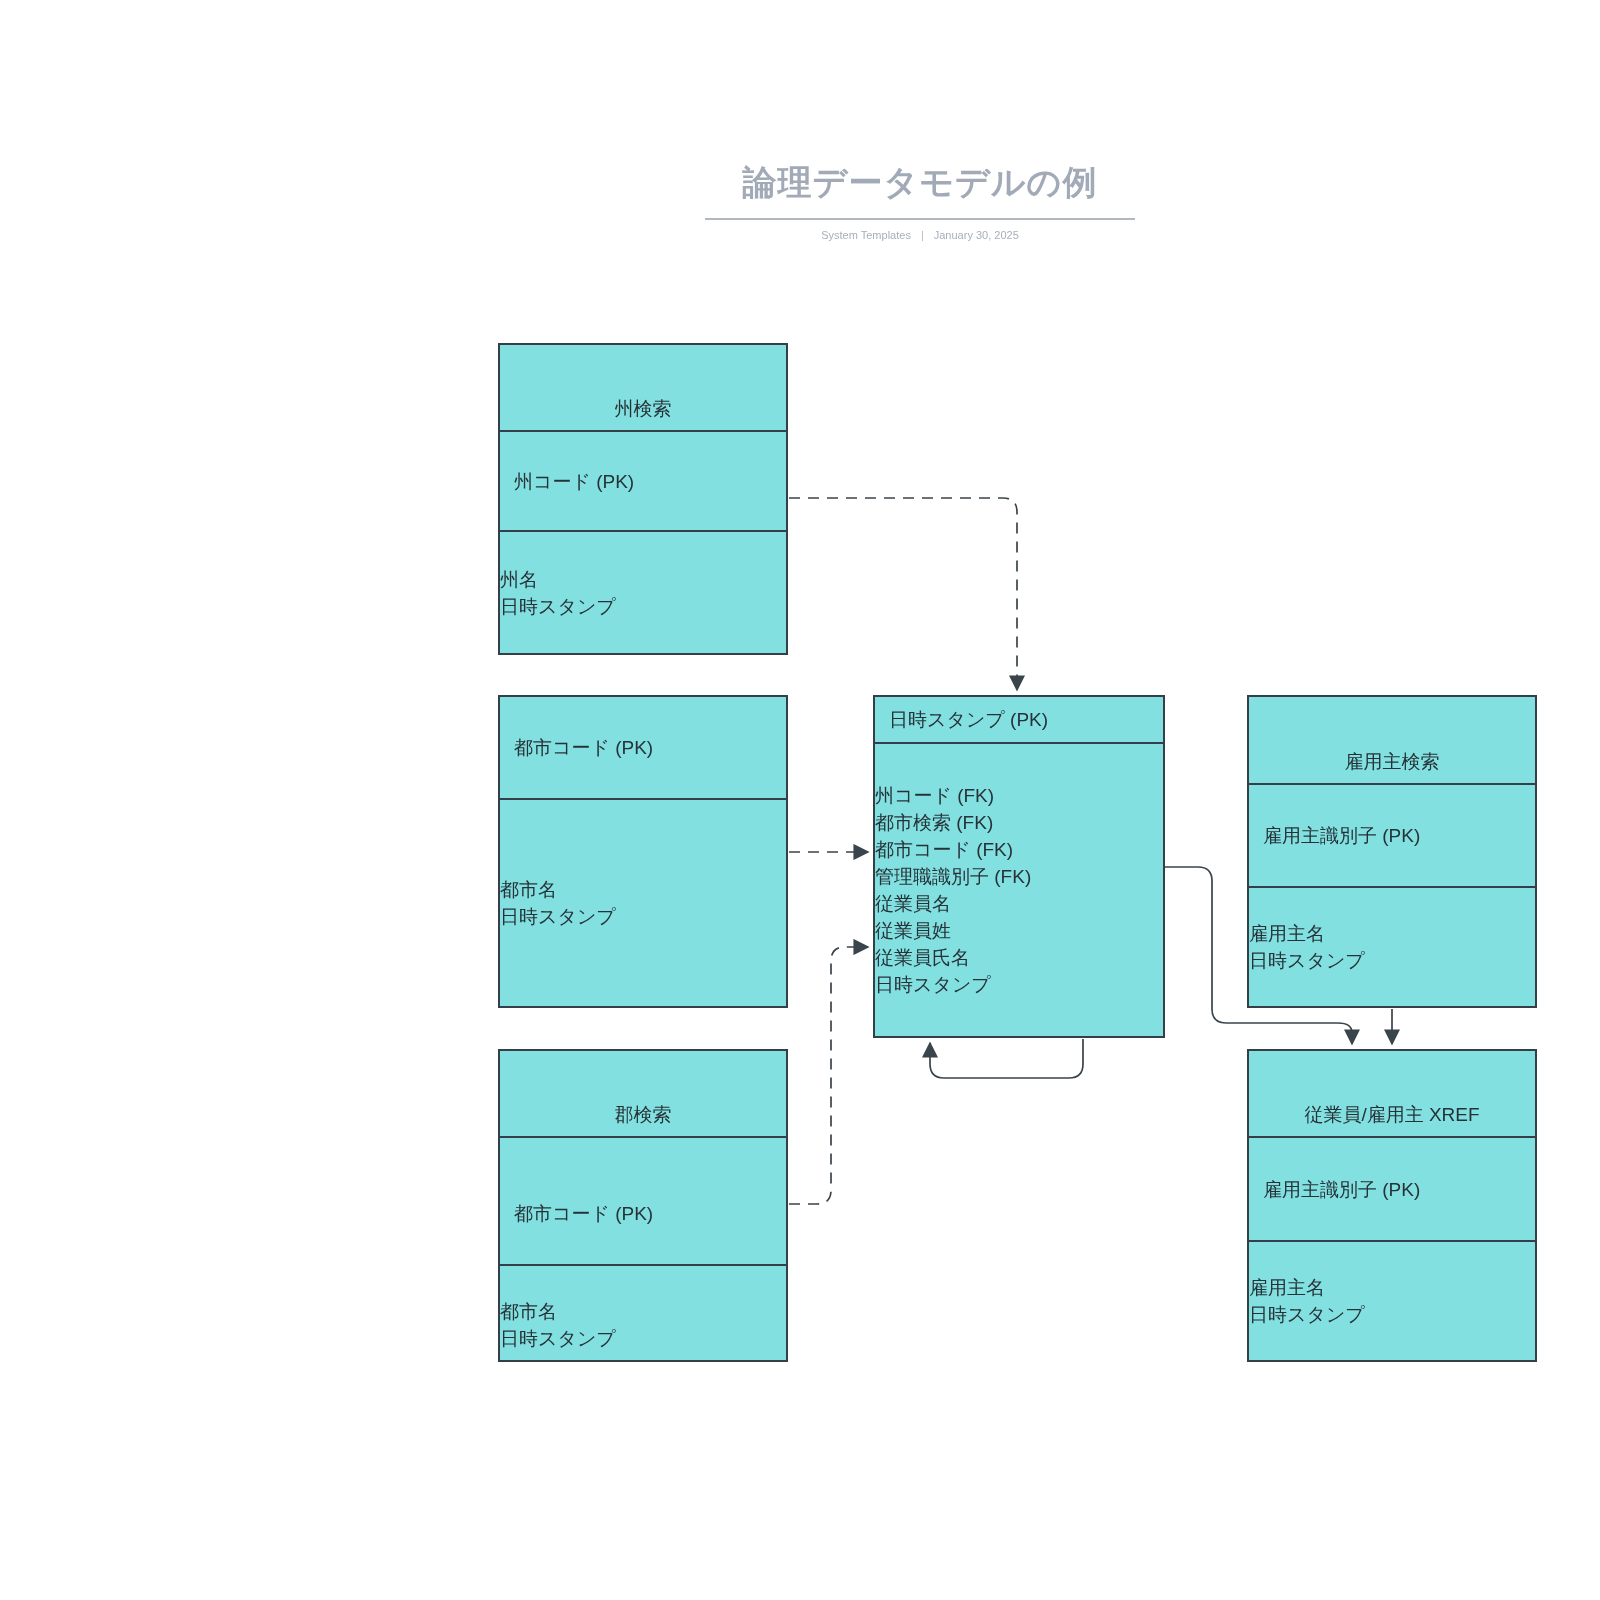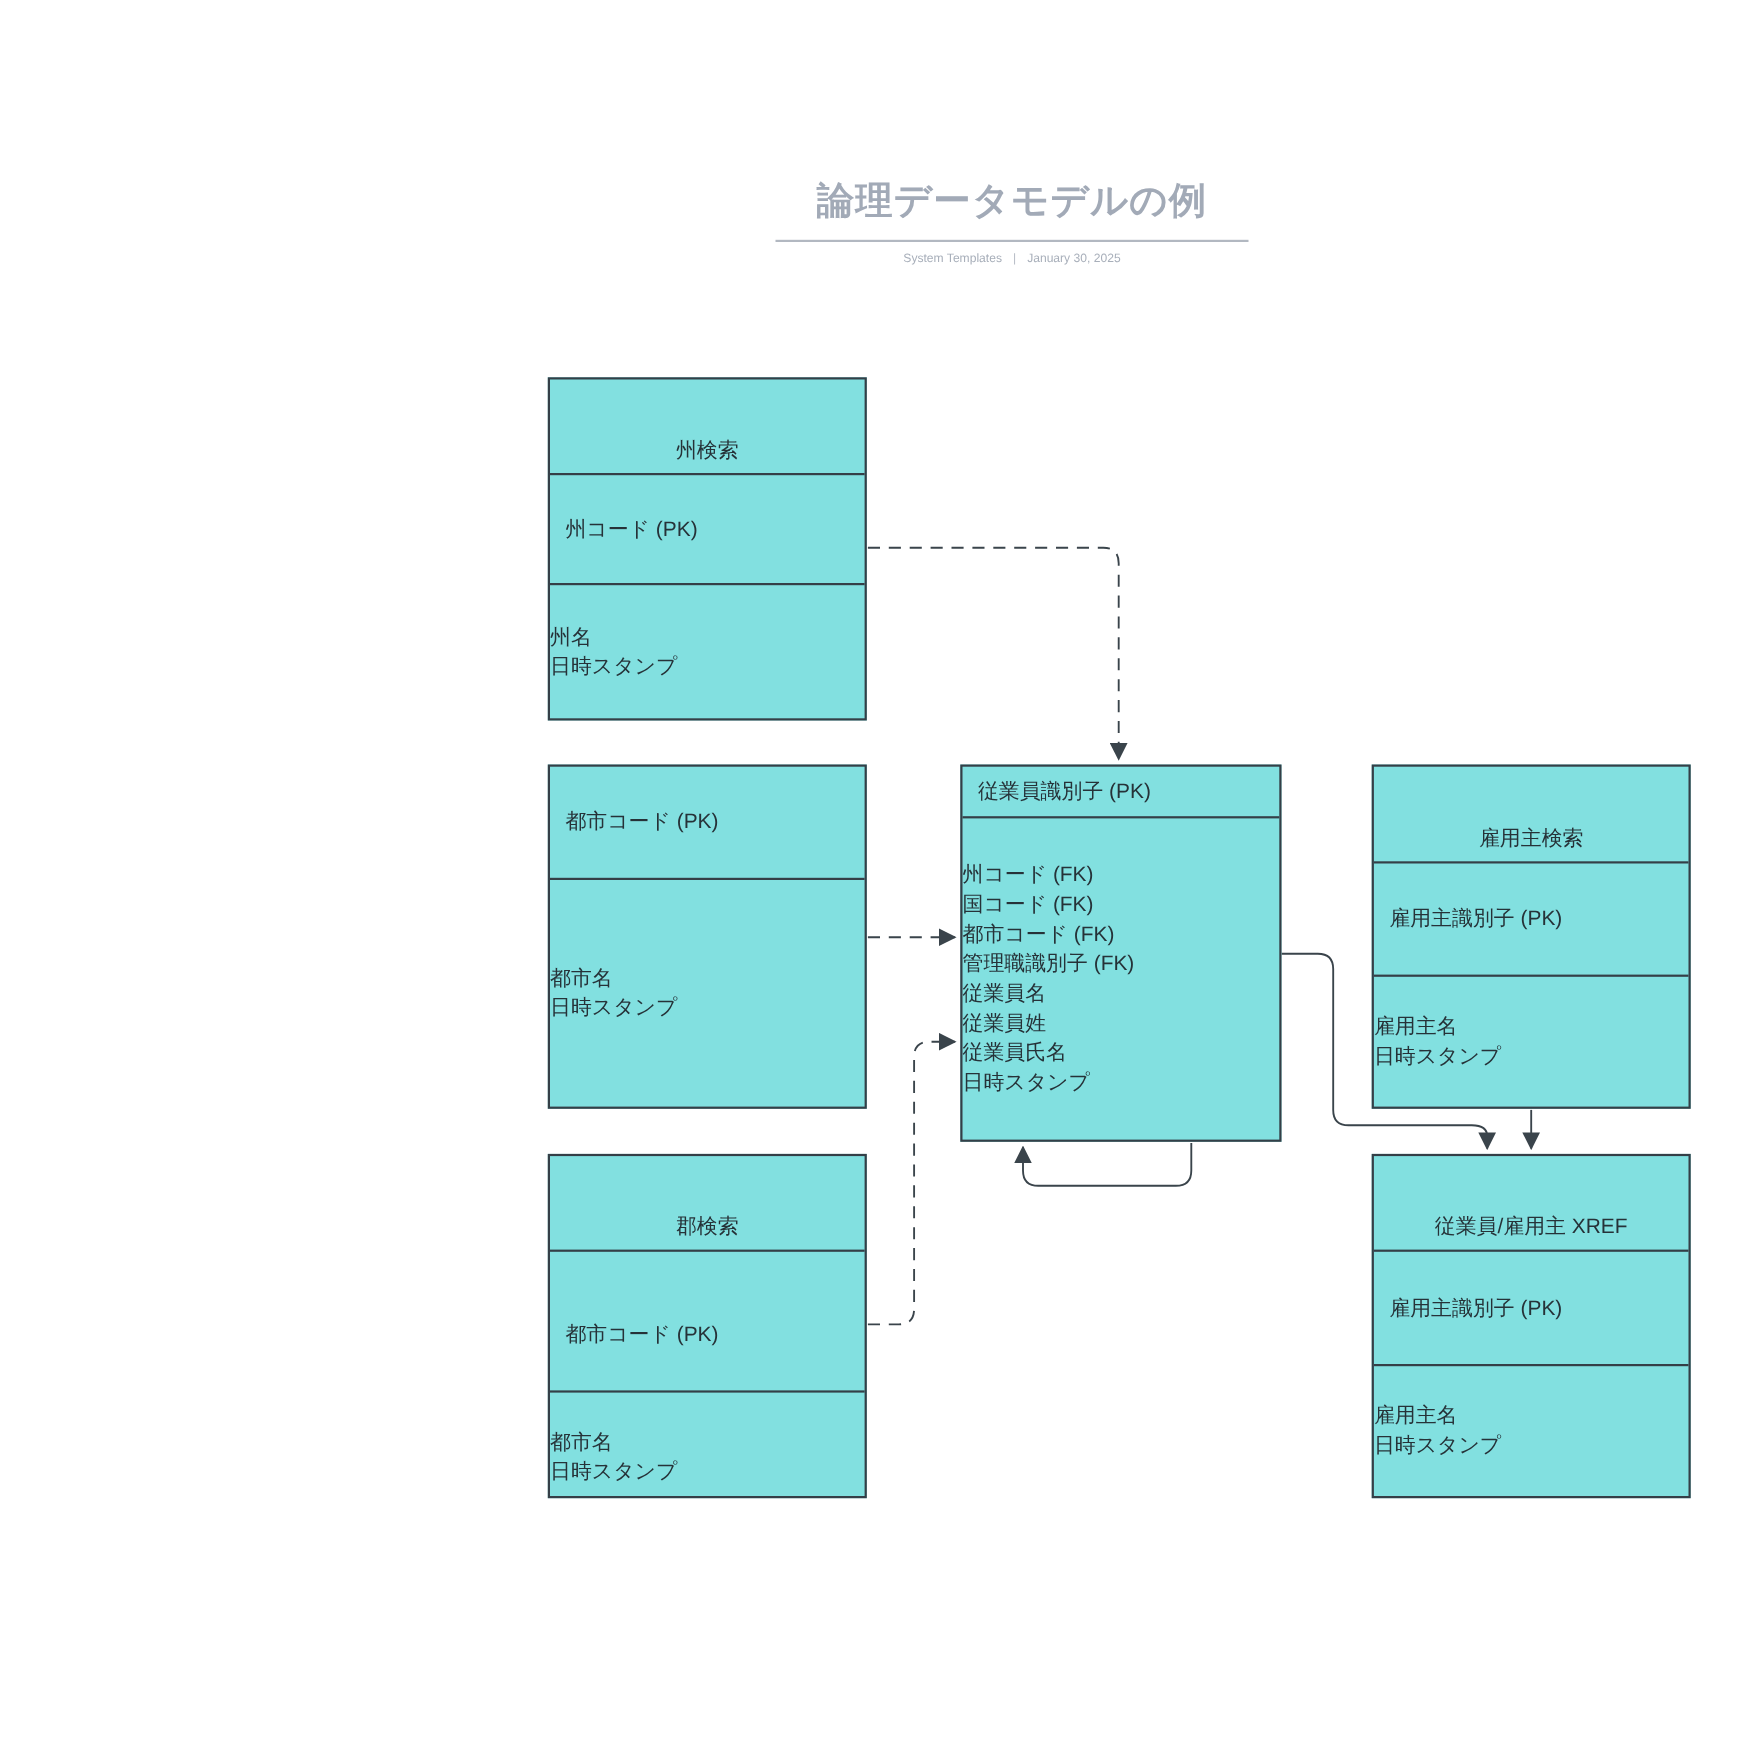--- a/index.html
+++ b/index.html
@@ -96,25 +96,25 @@
       <span>都市コード (PK)</span>
     </div>
     <div class="e-attrs">
       <span>都市名</span>
       <span>日時スタンプ</span>
     </div>
   </div>
 
   <div class="entity" style="left:873px;top:695px;width:292px;height:343px;">
     <div class="e-pk" style="height:47px;">
-      <span>従業員識別子 (PK)</span>
+      <span>日時スタンプ (PK)</span>
     </div>
     <div class="e-attrs">
       <span>州コード (FK)</span>
-      <span>国コード (FK)</span>
+      <span>都市検索 (FK)</span>
       <span>都市コード (FK)</span>
       <span>管理職識別子 (FK)</span>
       <span>従業員名</span>
       <span>従業員姓</span>
       <span>従業員氏名</span>
       <span>日時スタンプ</span>
     </div>
   </div>
 
   <div class="entity" style="left:1247px;top:695px;width:290px;height:313px;">

